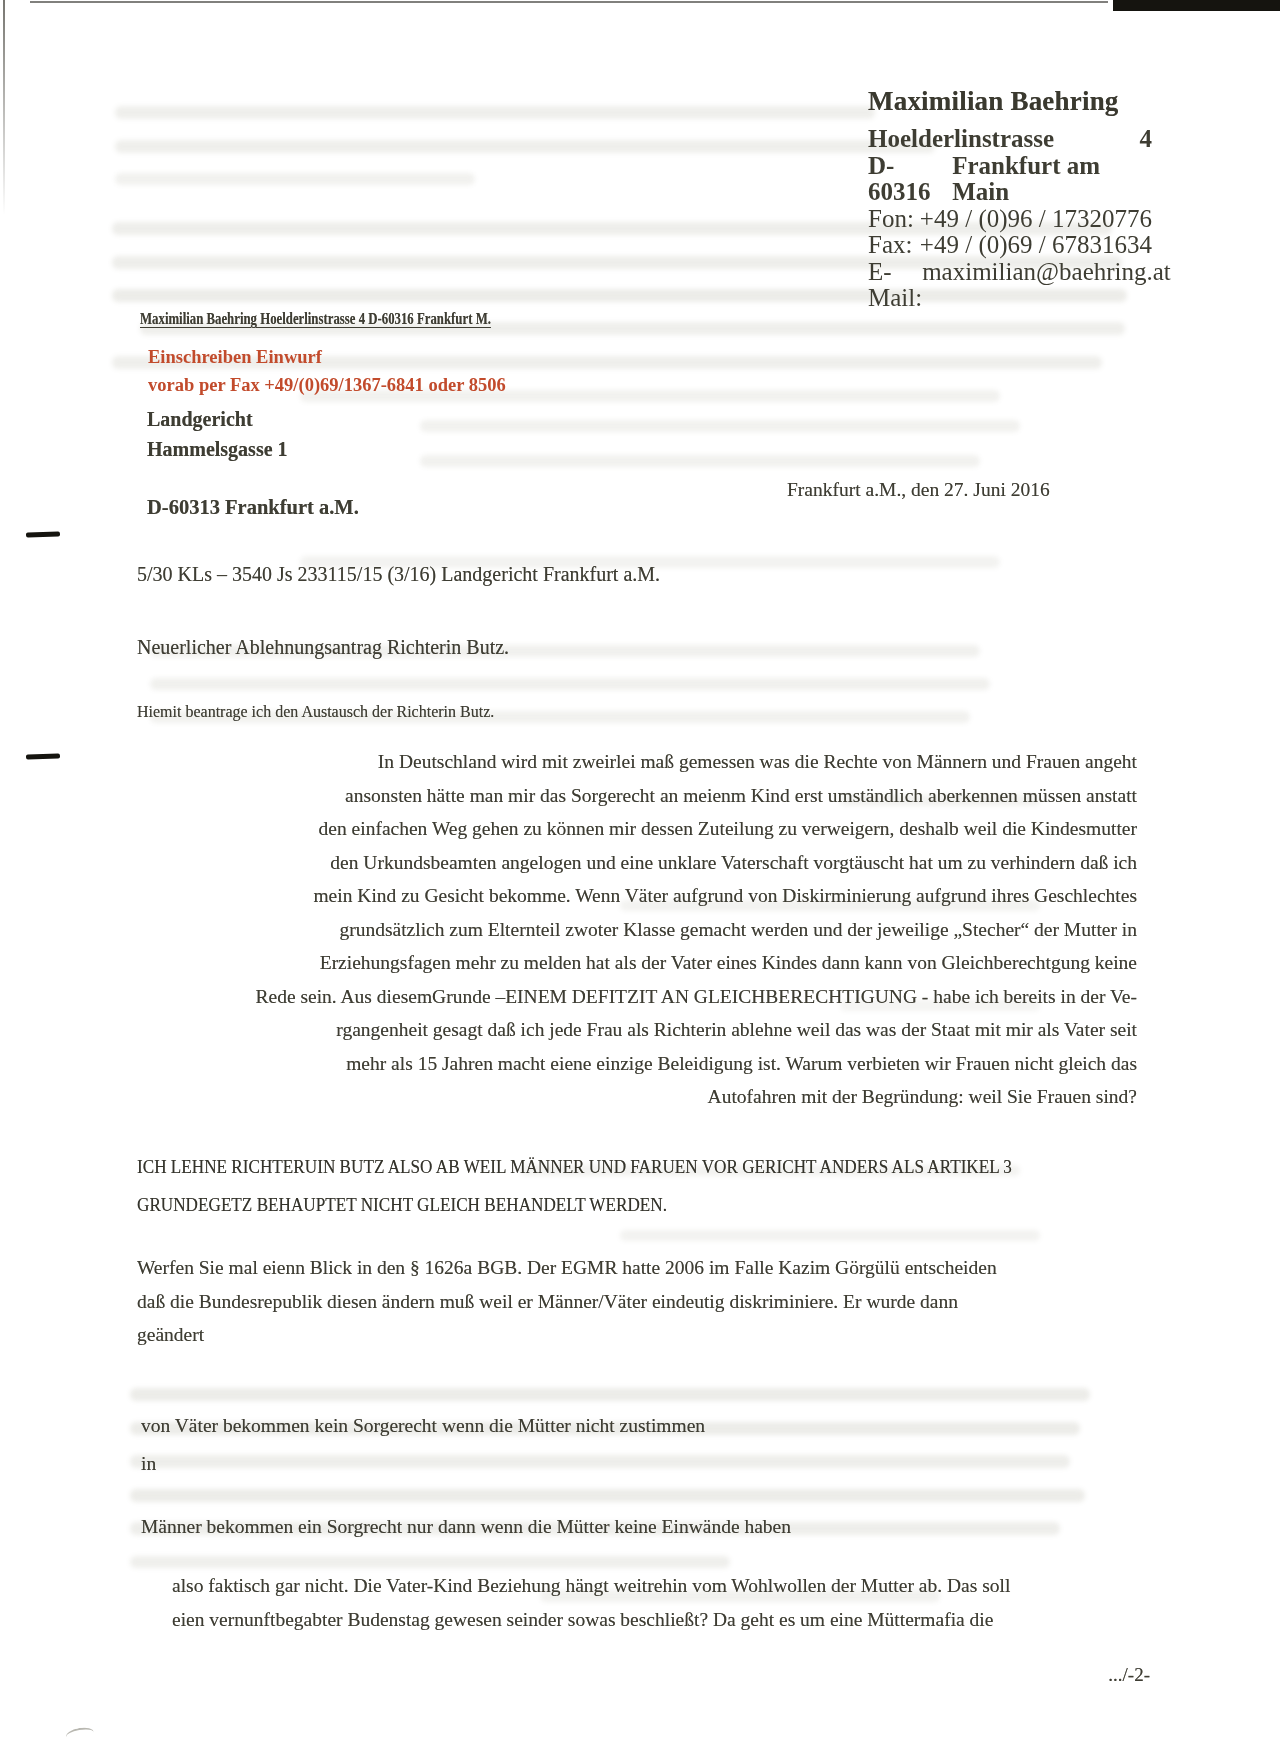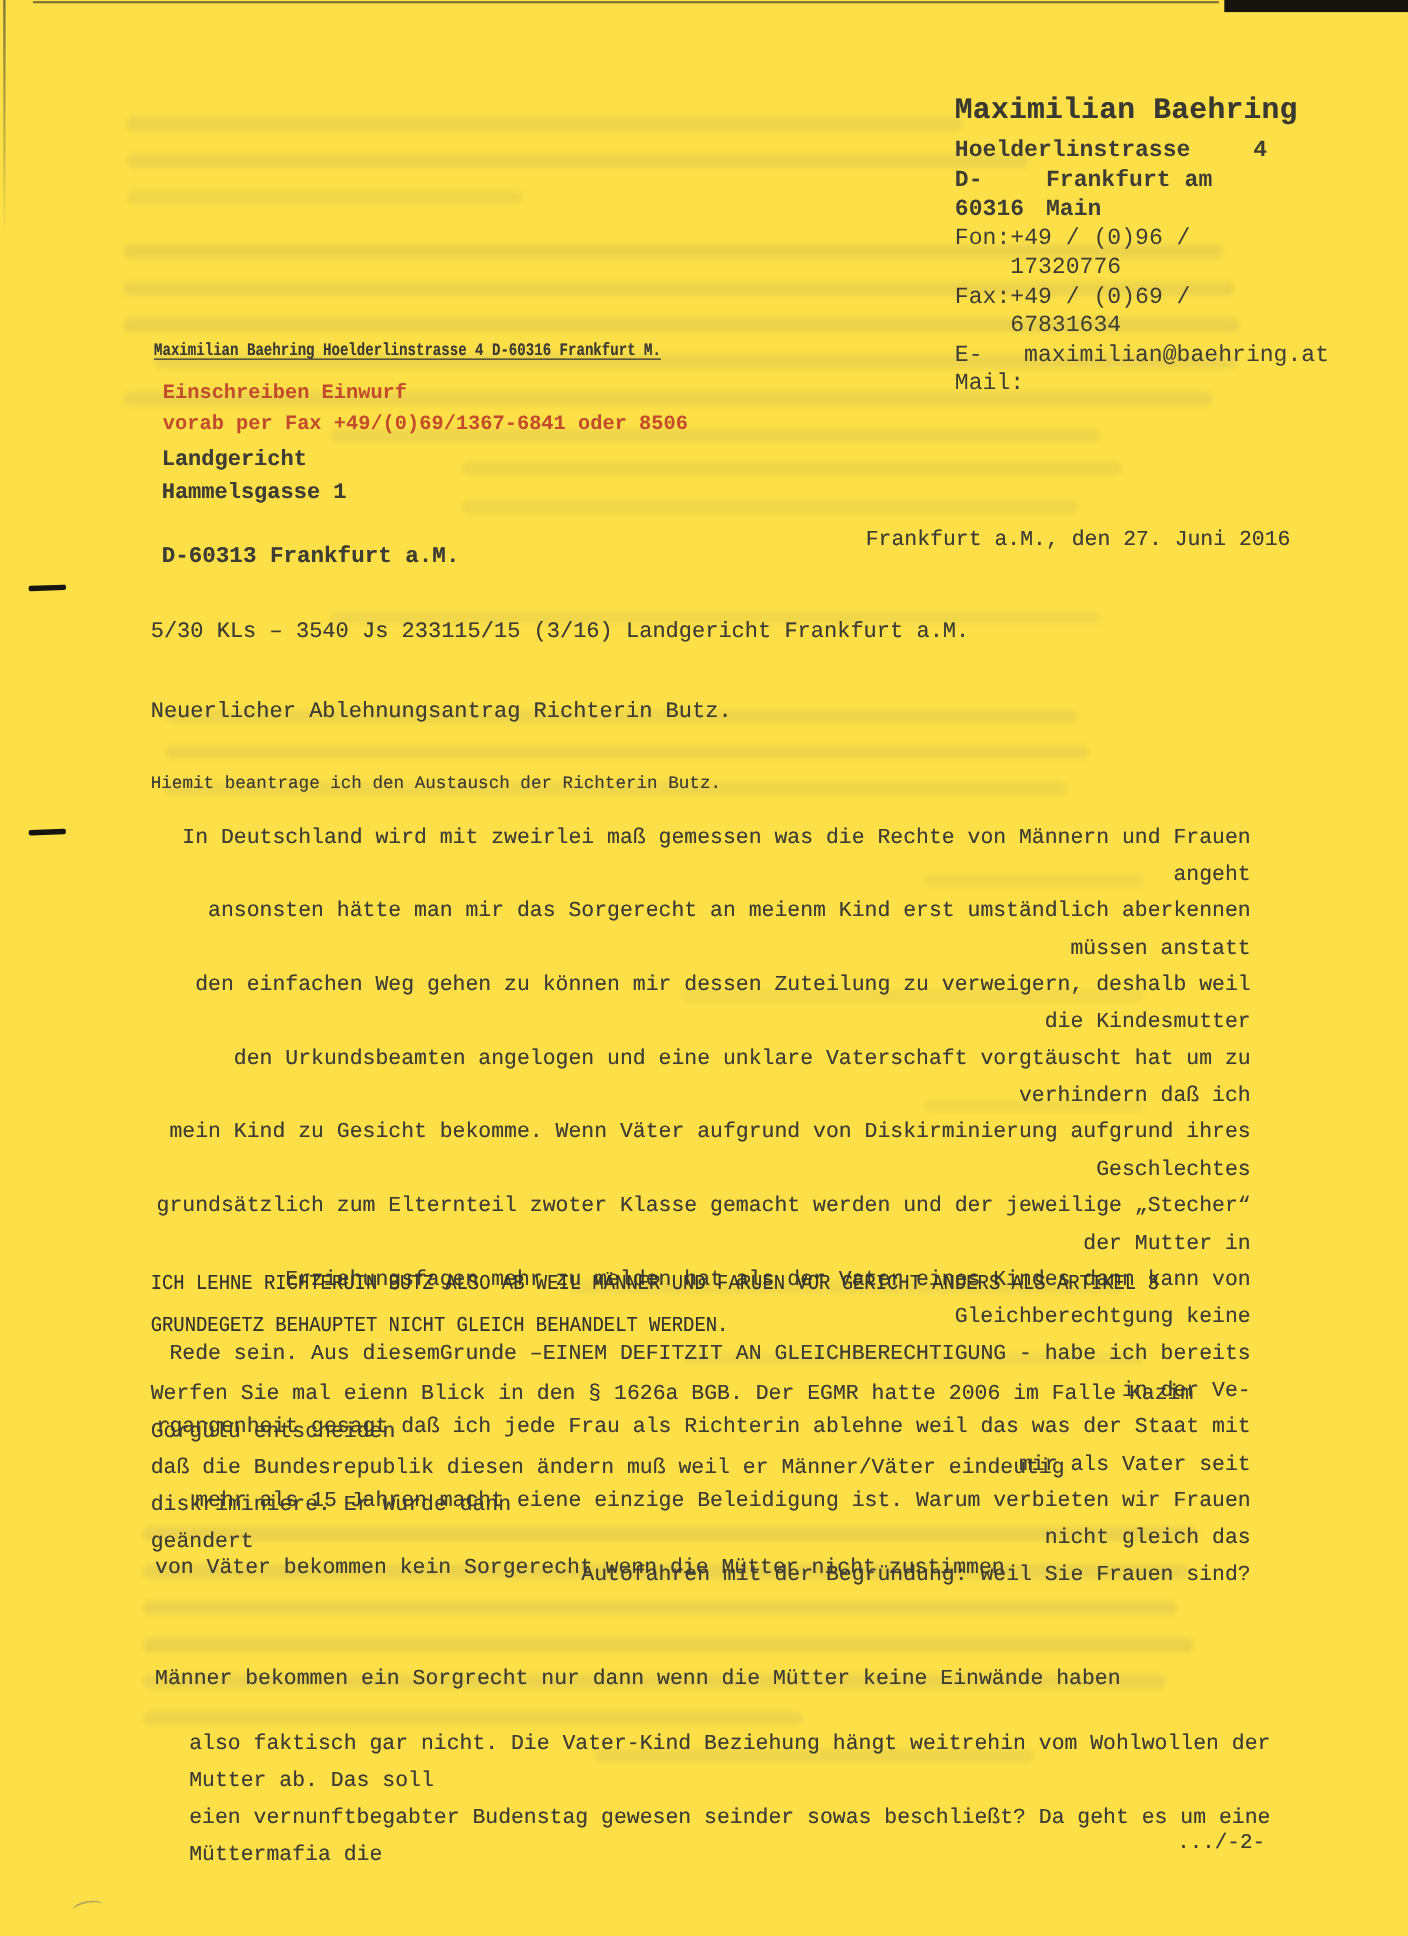--- a/index.html
+++ b/index.html
@@ -1,27 +1,27 @@
 <!DOCTYPE html>
 <html><head>
 <meta charset="utf-8">
 <style>
   html,body{margin:0;padding:0;background:#e8e6e0;}
   .page{
     position:relative;width:1280px;height:1760px;margin:0 auto;
-    background:#fde047;overflow:hidden;
-    font-family:Liberation Mono, monospace;color:#3e3d33;
+    background:#ffffff;overflow:hidden;
+    font-family:Liberation Serif, serif;color:#3e3d33;
   }
   .abs{position:absolute;z-index:2;}
   .txtfuzz{text-shadow:0 0 .5px rgba(62,61,51,.55);}
 
   
   .letterhead{left:868px;top:86px;width:284px;}
   .lh-name{font-size:27px;font-weight:600;color:#3a392f;white-space:nowrap;letter-spacing:.2px;}
-  .lh-rows{margin-top:9px;font-size:21px;line-height:26.5px;}
+  .lh-rows{margin-top:9px;font-size:25px;line-height:26.5px;}
   .lh-row{display:flex;justify-content:space-between;}
   .w600{font-weight:600;} .w500{font-weight:500;}
 
   
   .sender{left:140px;top:310px;font-size:16px;font-weight:600;white-space:nowrap;
           text-decoration:underline;text-underline-offset:3px;
           transform:scaleX(.8);transform-origin:left center;}
   .delivery{left:148px;top:344px;font-size:18.5px;font-weight:600;line-height:27.5px;color:#c24b2c;white-space:nowrap;}
   .recipient{left:147px;top:404px;font-size:20px;font-weight:700;line-height:30px;white-space:nowrap;}
   .recipient .gap{margin-top:28px;font-size:20.5px;}
@@ -153,19 +153,20 @@
 Rede sein. Aus diesemGrunde –EINEM DEFITZIT AN GLEICHBERECHTIGUNG - habe ich bereits in der Ve-
 rgangenheit gesagt daß ich jede Frau als Richterin ablehne weil das was der Staat mit mir als Vater seit
 mehr als 15 Jahren macht eiene einzige Beleidigung ist. Warum verbieten wir Frauen nicht gleich das
 Autofahren mit der Begründung: weil Sie Frauen sind?</div>
   <div class="abs para p2 txtfuzz">ICH LEHNE RICHTERUIN BUTZ ALSO AB WEIL MÄNNER UND FARUEN VOR GERICHT ANDERS ALS ARTIKEL 3
 GRUNDEGETZ BEHAUPTET NICHT GLEICH BEHANDELT WERDEN.</div>
   <div class="abs para p3 txtfuzz">Werfen Sie mal eienn Blick in den  § 1626a BGB. Der EGMR hatte 2006 im Falle Kazim Görgülü entscheiden
 daß die Bundesrepublik diesen ändern muß weil er Männer/Väter eindeutig diskriminiere. Er wurde dann
 geändert</div>
   <div class="abs para p4 txtfuzz">von Väter bekommen kein Sorgerecht wenn die Mütter nicht zustimmen</div>
+  <div class="abs para p5 txtfuzz">in</div>
   <div class="abs para p6 txtfuzz">Männer bekommen ein Sorgrecht nur dann wenn die Mütter keine Einwände haben</div>
   <div class="abs para p7 txtfuzz">also faktisch gar nicht. Die Vater-Kind Beziehung  hängt weitrehin vom Wohlwollen der Mutter ab. Das soll
 eien vernunftbegabter Budenstag gewesen seinder sowas beschließt? Da geht es um eine Müttermafia die</div>
 
   <div class="abs footer txtfuzz">.../-2-</div>
 
 </div>
 
 </body></html>

